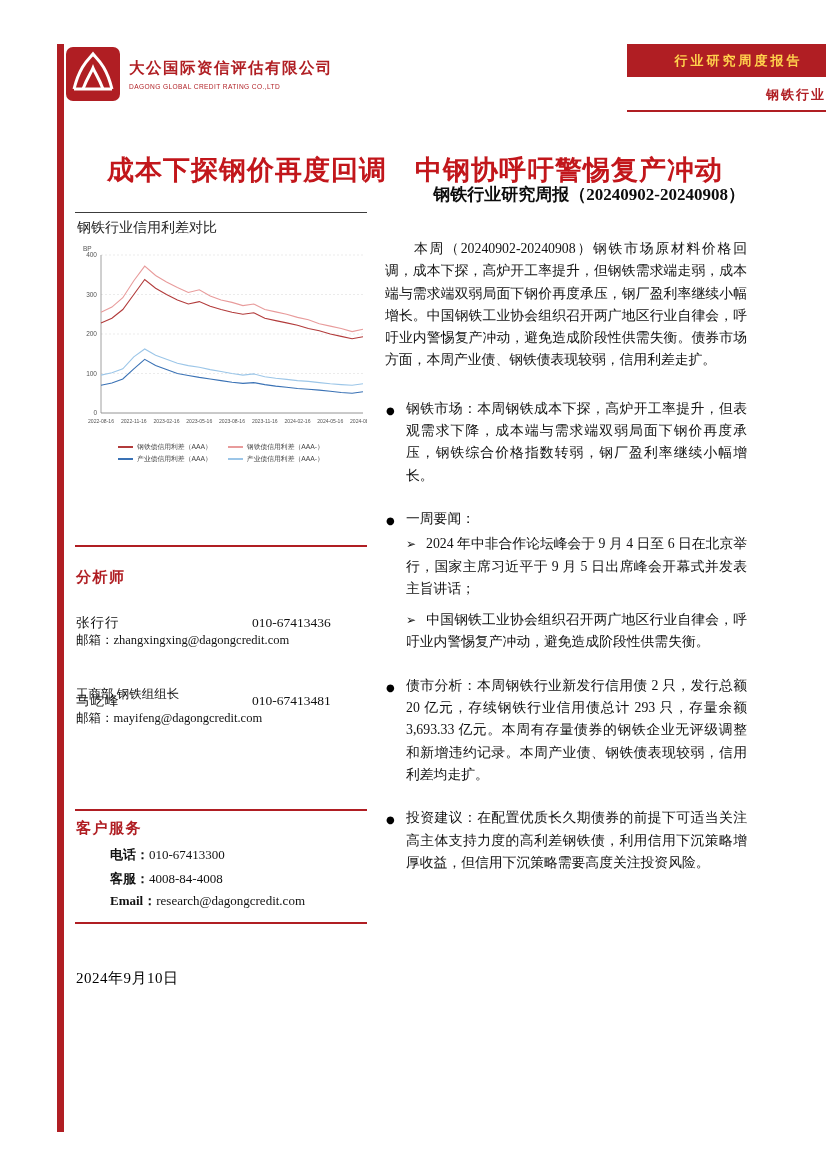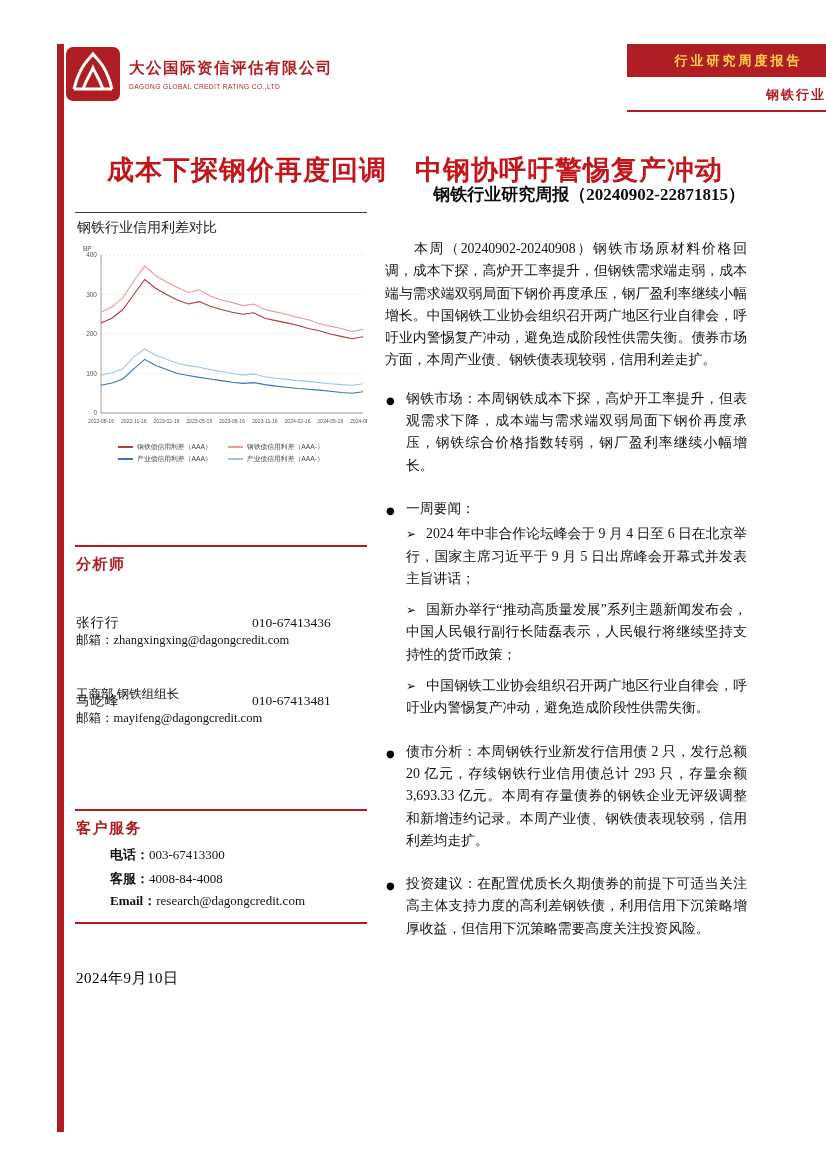--- a/index.html
+++ b/index.html
@@ -33,41 +33,41 @@
   .chart-title{font-size:14px;color:#222;padding:6px 0 4px 2px;}
   #spread-chart{display:block;}
   #chart-legend{margin-top:1px;display:grid;grid-template-columns:auto auto;justify-content:center;
     column-gap:16px;row-gap:2px;font-size:6.8px;color:#444;font-family:"Liberation Sans",sans-serif;}
   #chart-legend .lg-item i{display:inline-block;width:15px;height:2px;vertical-align:middle;margin-right:4px;}
   .rule{position:absolute;left:0;width:292px;border-top:2px solid var(--accent);}
   .pos-rule-analyst{top:333px}
   .pos-rule-service{top:597px}
   .pos-rule-bottom{top:710px}
   .sec-heading{position:absolute;left:1px;font-size:15px;font-weight:bold;color:var(--accent);letter-spacing:1.5px;}
-  .pos-head-analyst{top:343px}
+  .pos-head-analyst{top:356px}
   .pos-head-service{top:607px}
   .person-row{position:absolute;left:1px;width:290px;font-size:13.5px;color:#111;margin-top:32px;}
   .person-row .name{display:inline-block;width:176px;letter-spacing:1px;}
   .pos-p1-row{top:370px}
   .pos-p2-row{top:448px}
   .plain{position:absolute;left:1px;width:290px;font-size:12.5px;color:#111;}
   .pos-p1-title{top:396px}
   .pos-p1-email{top:420px}
   .pos-p2-title{top:474px}
   .pos-p2-email{top:498px}
   .svc{font-size:13px;}
   .svc .lbl{font-weight:bold;padding-left:34px;}
   .pos-svc0{top:634px}
   .pos-svc1{top:658px}
   .pos-svc2{top:680px}
   .date{position:absolute;left:1px;font-size:15px;color:#000;letter-spacing:.5px;}
   .pos-date{top:757px}
   
   .right-col{position:absolute;left:385px;top:238px;width:362px;font-size:13.8px;line-height:22.3px;text-align:justify;color:#111;}
-  .intro{text-indent:2.1em;margin:0 0 16px 0;}
+  .intro{text-indent:2.1em;margin:0 0 26px 0;}
   .bullet{position:relative;padding-left:21px;margin-bottom:21px;}
   .dot{position:absolute;left:1px;top:2px;font-size:10px;color:#000;font-family:"DejaVu Sans",sans-serif;}
   .btext b{font-weight:normal;}
   .sub{margin:3px 0 9px 0;}
   .arrow{margin-right:10px;font-family:"DejaVu Sans",sans-serif;font-size:12px;}
 </style>
 </head>
 <body>
 
 <div class="page">
@@ -85,21 +85,21 @@
       <div class="logo-cn">大公国际资信评估有限公司</div>
       <div class="logo-en">DAGONG GLOBAL CREDIT RATING CO.,LTD</div>
     </div>
   </div>
 
   <div class="banner">行业研究周度报告</div>
   <div class="industry">钢铁行业</div>
   <div class="industry-rule"></div>
 
   <h1 class="title">成本下探钢价再度回调　中钢协呼吁警惕复产冲动</h1>
-  <div class="subtitle">钢铁行业研究周报（20240902-22871815）</div>
+  <div class="subtitle">钢铁行业研究周报（20240902-20240908）</div>
 
   <aside class="left-col">
 
     <div class="chart-block">
       <div class="chart-title">钢铁行业信用利差对比</div>
       <svg id="spread-chart" width="292" height="200" viewBox="0 0 292 200">
           <line x1="26" y1="172" x2="288" y2="172" stroke="#ddd" stroke-width="0.6"></line>
           <text x="22" y="174" font-size="6.5" text-anchor="end" fill="#555" font-family="Liberation Sans, sans-serif">0</text>
           <line x1="26" y1="132.5" x2="288" y2="132.5" stroke="#ddd" stroke-width="0.6" stroke-dasharray="2,2"></line>
           <text x="22" y="134.5" font-size="6.5" text-anchor="end" fill="#555" font-family="Liberation Sans, sans-serif">100</text>
@@ -144,41 +144,40 @@
 
     <div class="person-row pos-p2-row">
       <span class="name">马屹峰</span><span class="phone">010-67413481</span>
     </div>
     <div class="plain pos-p2-title">工商部 钢铁组组长</div>
     <div class="plain pos-p2-email"><span>邮箱：</span><span>mayifeng@dagongcredit.com</span></div>
 
     <div class="rule pos-rule-service"></div>
     <div class="sec-heading pos-head-service">客户服务</div>
 
-    <div class="plain svc pos-svc0"><span class="lbl">电话：</span><span>003-67413300</span></div>
+    <div class="plain svc pos-svc0"><span class="lbl">电话：</span><span>010-67413300</span></div>
     <div class="plain svc pos-svc1"><span class="lbl">客服：</span><span>4008-84-4008</span></div>
     <div class="plain svc pos-svc2"><span class="lbl">Email：</span><span>research@dagongcredit.com</span></div>
 
     <div class="rule pos-rule-bottom"></div>
     <div class="date pos-date">2024年9月10日</div>
   </aside>
 
   <main class="right-col">
     <p class="intro">本周（20240902-20240908）钢铁市场原材料价格回调，成本下探，高炉开工率提升，但钢铁需求端走弱，成本端与需求端双弱局面下钢价再度承压，钢厂盈利率继续小幅增长。中国钢铁工业协会组织召开两广地区行业自律会，呼吁业内警惕复产冲动，避免造成阶段性供需失衡。债券市场方面，本周产业债、钢铁债表现较弱，信用利差走扩。</p>
 
     <div class="bullet">
       <span class="dot">●</span>
       <p class="btext"><b>钢铁市场：</b><span>本周钢铁成本下探，高炉开工率提升，但表观需求下降，成本端与需求端双弱局面下钢价再度承压，钢铁综合价格指数转弱，钢厂盈利率继续小幅增长。</span></p>
     </div>
 
     <div class="bullet">
       <span class="dot">●</span>
       <p class="btext"><b>一周要闻：</b><span></span></p>
       <p class="sub"><span class="arrow">➢</span><span>2024 年中非合作论坛峰会于 9 月 4 日至 6 日在北京举行，国家主席习近平于 9 月 5 日出席峰会开幕式并发表主旨讲话；</span></p>
-      <p class="sub"><span class="arrow">➢</span><span>国新办举行“推动高质量发展”系列主题新闻发布会，中国人民银行副行长陆磊表示，人民银行将继续坚持支持性的货币政策；</span></p>
       <p class="sub"><span class="arrow">➢</span><span>中国钢铁工业协会组织召开两广地区行业自律会，呼吁业内警惕复产冲动，避免造成阶段性供需失衡。</span></p>
     </div>
 
     <div class="bullet">
       <span class="dot">●</span>
       <p class="btext"><b>债市分析：</b><span>本周钢铁行业新发行信用债 2 只，发行总额 20 亿元，存续钢铁行业信用债总计 293 只，存量余额 3,693.33 亿元。本周有存量债券的钢铁企业无评级调整和新增违约记录。本周产业债、钢铁债表现较弱，信用利差均走扩。</span></p>
     </div>
 
     <div class="bullet">
       <span class="dot">●</span>

